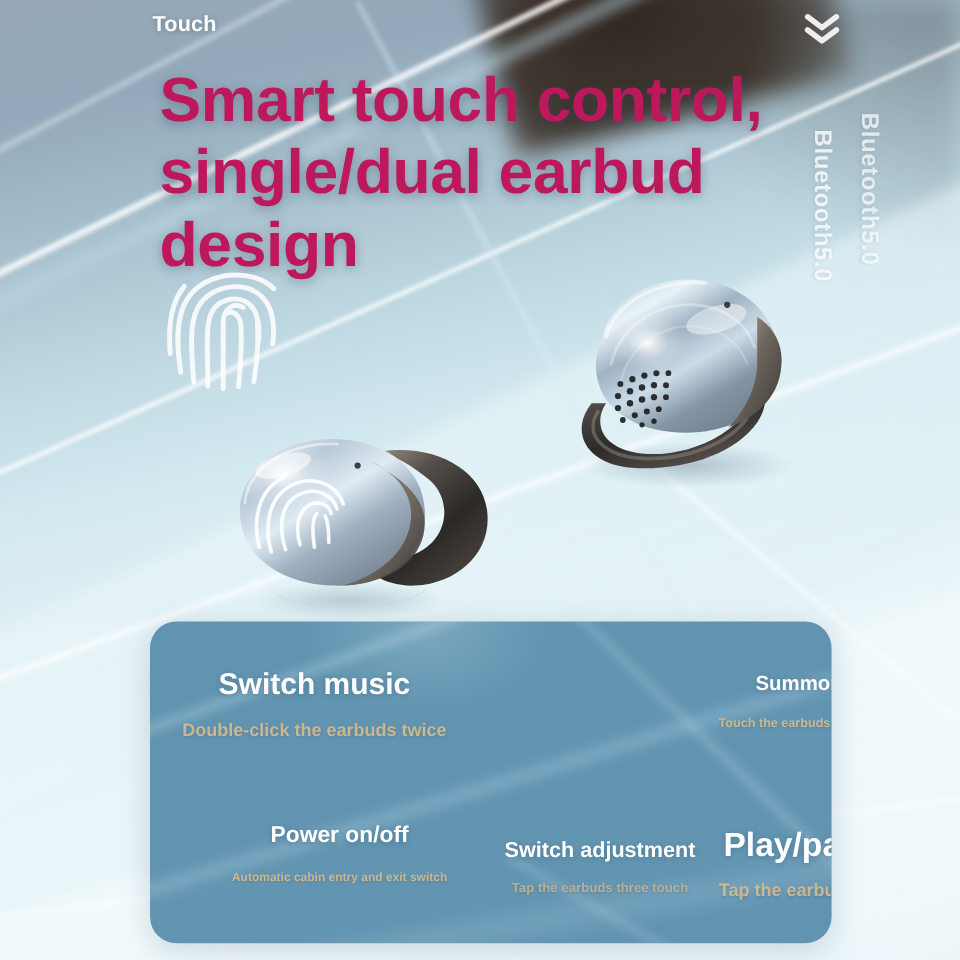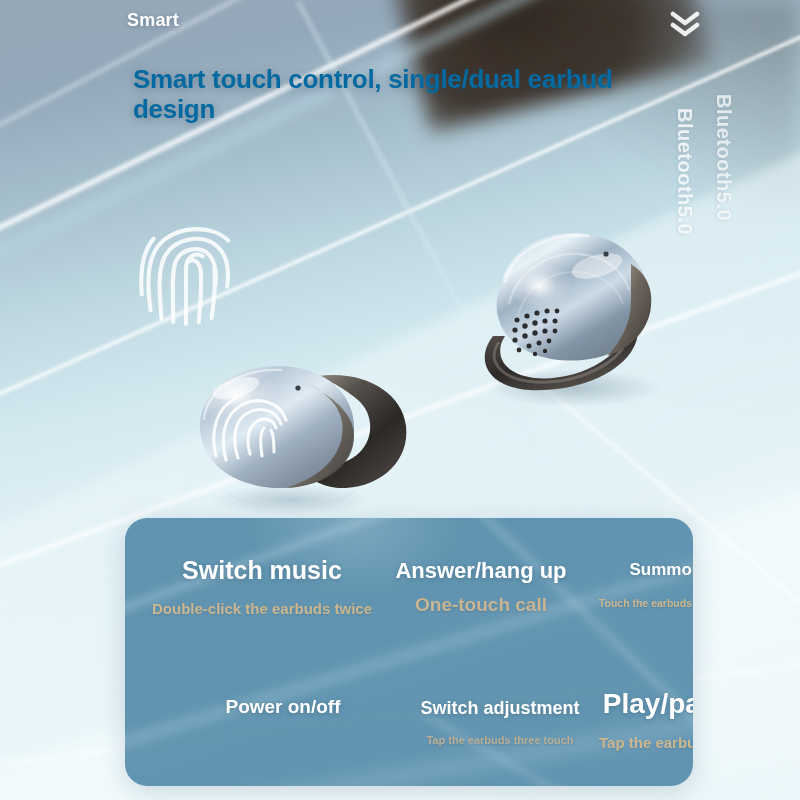--- a/index.html
+++ b/index.html
@@ -98,22 +98,22 @@
   }
 
   
   .kicker {
     position:absolute; left:127px; top:10px;
     font-size:18px; font-weight:bold; color:#ffffff;
     letter-spacing:.2px;
     text-shadow:0 1px 4px rgba(60,80,95,.45);
   }
   .headline {
-    position:absolute; left:133px; top:64px; width:560px;
-    font-size:26px; font-weight:bold; color:#0369a1;
+    position:absolute; left:133px; top:54px; width:560px;
+    font-size:52px; font-weight:bold; color:#be185d;
     line-height:1.16; letter-spacing:-.3px;
     text-shadow:0 2px 9px rgba(55,75,92,.40);
   }
 
   
   .chevrons {
     position:absolute; left:668px; top:8px; width:34px; height:34px;
     opacity:.95;
   }
 
@@ -187,21 +187,21 @@
 
   .f2 { left:246px; top:40px;  width:220px; }
   .f2 .ttl { font-size:22px; }
   .f2 .sub { font-size:19px; color:#c9b593; margin-top:10px; }
 
   .f3 { left:458px; top:42px;  width:196px; }
   .f3 .ttl { font-size:17px; }
   .f3 .sub { font-size:10.5px; line-height:1.35; margin-top:16px; }
 
   
-  .f4 { left:28px;  top:178px; width:260px; }
+  .f4 { left:28px;  top:168px; width:260px; }
   .f4 .ttl { font-size:19px; line-height:1.18; }
   .f4 .sub { font-size:10px; margin-top:18px; }
 
   .f5 { left:270px; top:180px; width:210px; }
   .f5 .ttl { font-size:18px; }
   .f5 .sub { font-size:11px; color:#b9ae96; line-height:1.35; margin-top:14px; }
 
   .f6 { left:440px; top:170px; width:222px; }
   .f6 .ttl { font-size:28px; }
   .f6 .sub { font-size:15px; margin-top:14px; }
@@ -220,21 +220,21 @@
   <div class="pane-b"></div>
   <div class="streak s4"></div>
   <div class="streak s1b"></div>
   <div class="streak s1"></div>
   <div class="streak s2"></div>
   <div class="streak s3"></div>
   <div class="streak s5"></div>
   <div class="streak s6"></div>
   <div class="streak s7"></div>
 
-  <div class="kicker">Smart</div>
+  <div class="kicker">Touch</div>
   <div class="headline">Smart touch control, single/dual earbud design</div>
 
   <svg class="chevrons" viewBox="0 0 34 34">
     <path d="M5 6 L17 15 L29 6" fill="none" stroke="#ffffff" stroke-width="4.6" stroke-linecap="round" stroke-linejoin="round" opacity="0.95"></path>
     <path d="M5 17 L17 26 L29 17" fill="none" stroke="#ffffff" stroke-width="4.6" stroke-linecap="round" stroke-linejoin="round" opacity="0.95"></path>
   </svg>
 
   <div class="btv btv-1">Bluetooth5.0</div>
   <div class="btv btv-2">Bluetooth5.0</div>
 
@@ -404,32 +404,29 @@
     <div class="pstreak p4"></div>
     <div class="pstreak p5"></div>
     <div class="p-top-glow"></div>
 
     <div class="panel-inner">
       <div class="feat f1">
         <div class="ttl">Switch music</div>
         <div class="sub">Double-click the earbuds twice</div>
       </div>
 
-      <div class="feat f2">
-        <div class="ttl">Answer/hang up</div>
-        <div class="sub">One-touch call</div>
-      </div>
 
       <div class="feat f3">
         <div class="ttl">Summon siri</div>
         <div class="sub">Touch the earbuds for 3 seconds</div>
       </div>
 
       <div class="feat f4">
         <div class="ttl">Power on/off</div>
+        <div class="sub">Automatic cabin entry and exit switch</div>
       </div>
 
       <div class="feat f5">
         <div class="ttl">Switch adjustment</div>
         <div class="sub">Tap the earbuds three touch</div>
       </div>
 
       <div class="feat f6">
         <div class="ttl">Play/pause</div>
         <div class="sub">Tap the earbuds once</div>

